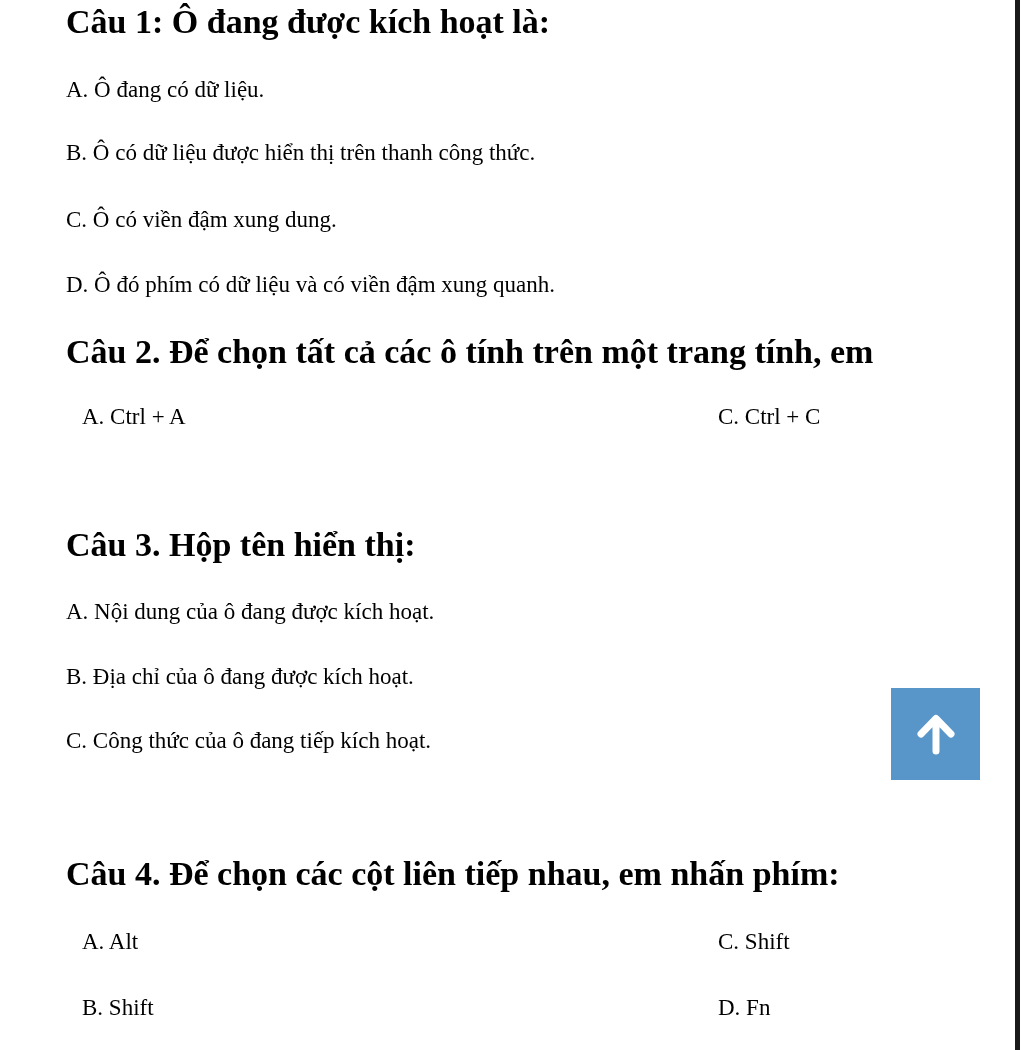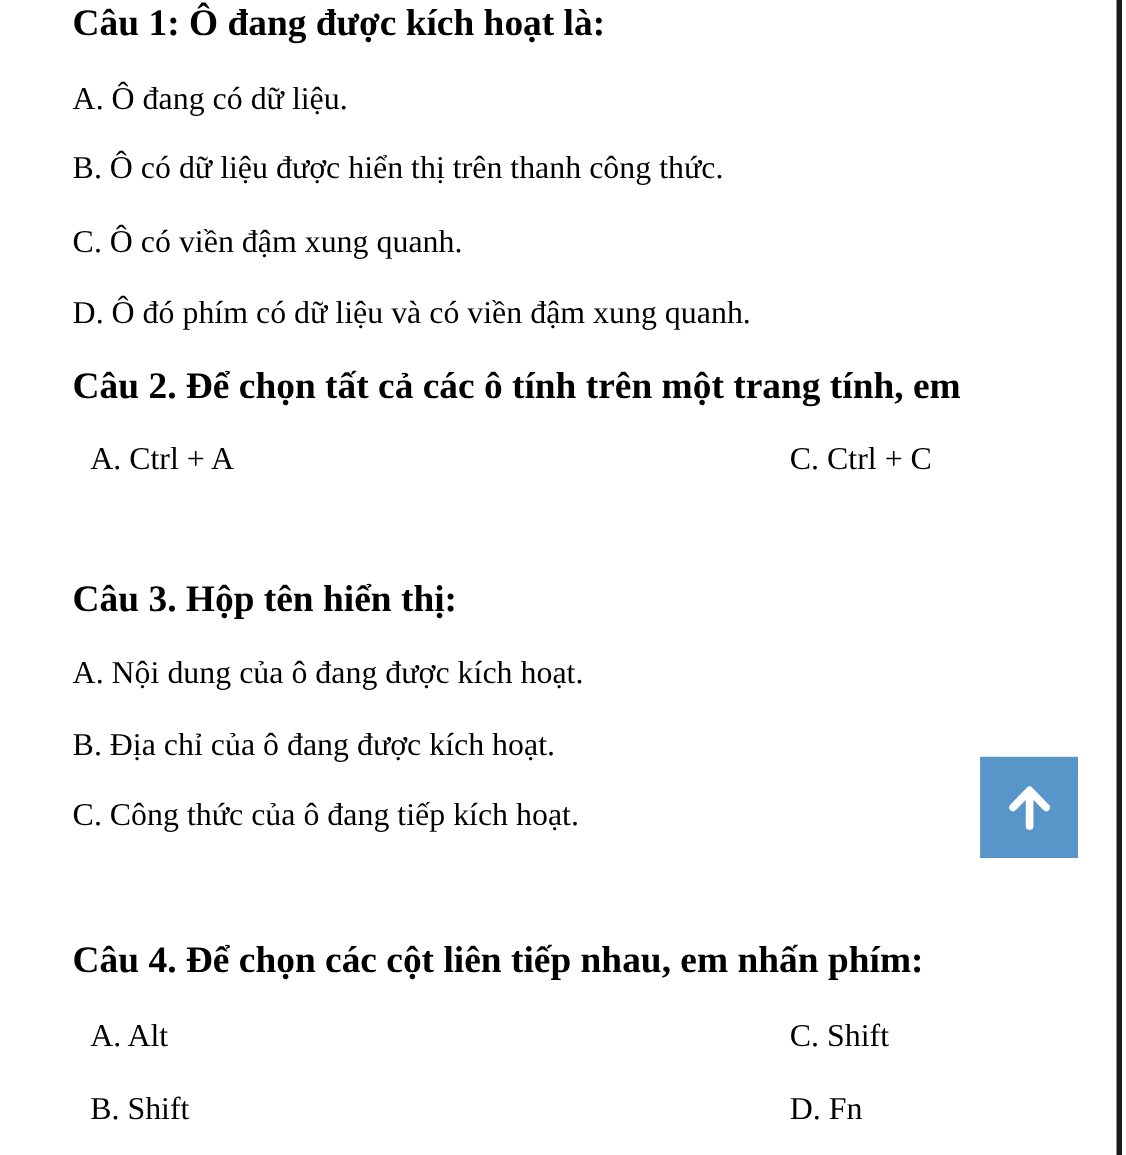--- a/index.html
+++ b/index.html
@@ -12,21 +12,21 @@
     position: relative;
     width: 1024px; height: 1050px;
     font-family: "Liberation Serif", "DejaVu Serif", serif;
     color: #000000;
     background: #ffffff;
   }
   .line {
     position: absolute;
     left: 66px;
     white-space: nowrap;
-    font-size: 29px;
+    font-size: 23px;
     line-height: 40px;
   }
   .title {
     font-weight: bold;
     font-size: 34px;
   }
   .opt-col1 { left: 82px; }
   .opt-col2 { left: 718px; }
   .right-border {
     position: absolute;
@@ -49,21 +49,21 @@
   .scroll-top svg { display: block; }
 </style>
 </head>
 <body>
 
 <div class="page">
 
   <div class="line title" style="top:2px">Câu 1: Ô đang được kích hoạt là:</div>
   <div class="line" style="top:70px">A. Ô đang có dữ liệu.</div>
   <div class="line" style="top:133px">B. Ô có dữ liệu được hiển thị trên thanh công thức.</div>
-  <div class="line" style="top:200px">C. Ô có viền đậm xung quanh.</div>
+  <div class="line" style="top:200px">C. Ô có viền đậm xung dung.</div>
   <div class="line" style="top:265px">D. Ô đó phím có dữ liệu và có viền đậm xung quanh.</div>
 
   <div class="line title" style="top:332px">Câu 2. Để chọn tất cả các ô tính trên một trang tính, em</div>
   <div class="line opt-col1" style="top:397px">A. Ctrl + A</div>
   <div class="line opt-col2" style="top:397px">C. Ctrl + C</div>
 
   <div class="line title" style="top:525px">Câu 3. Hộp tên hiển thị:</div>
   <div class="line" style="top:592px">A. Nội dung của ô đang được kích hoạt.</div>
   <div class="line" style="top:657px">B. Địa chỉ của ô đang được kích hoạt.</div>
   <div class="line" style="top:721px">C. Công thức của ô đang tiếp kích hoạt.</div>

